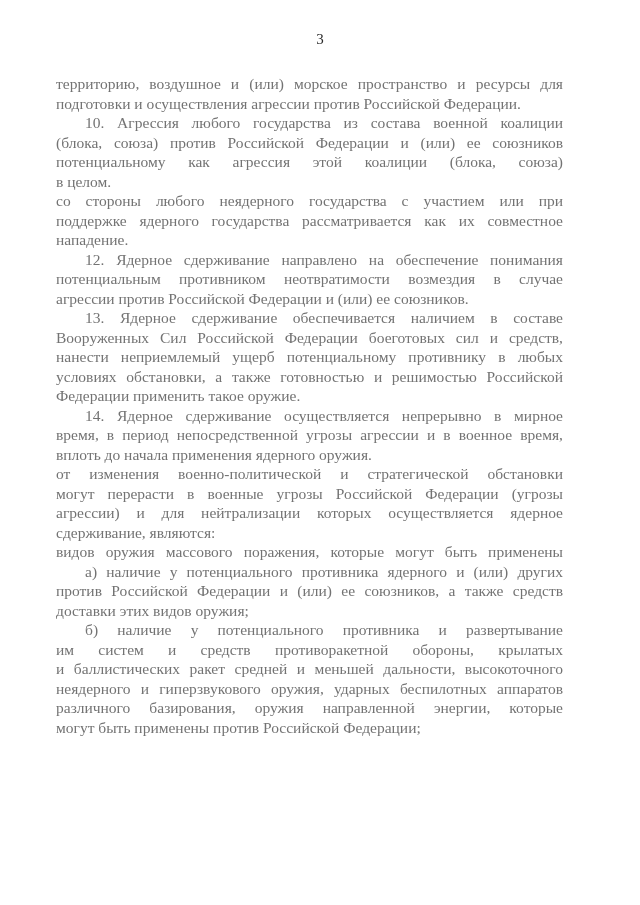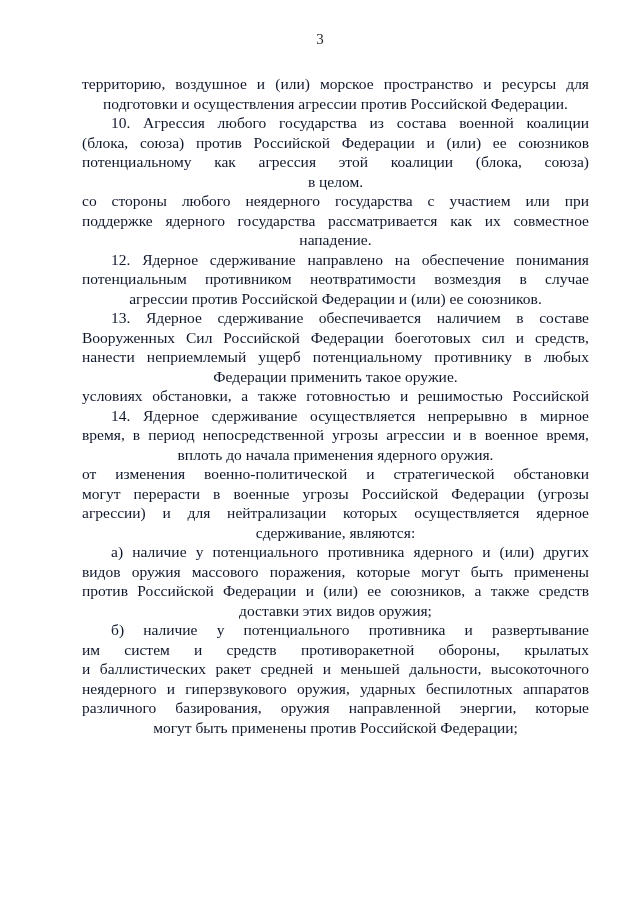--- a/index.html
+++ b/index.html
@@ -22,33 +22,33 @@
     left: 0;
     width: 640px;
     text-align: center;
     font-size: 15px;
     line-height: 19px;
     color: #2a2a2a;
   }
   .document-body {
     position: absolute;
     top: 74px;
-    left: 82px;
+    left: 56px;
     width: 507px;
     font-size: 15.5px;
     line-height: 19.5px;
-    color: #0f172a;
+    color: #737373;
   }
   .paragraph {
     margin: 0;
     padding: 0;
   }
   .line {
     white-space: normal;
-    text-align: center;
+    text-align: left;
   }
   .line.fill {
     text-align: justify;
     text-align-last: justify;
   }
   .line.indent {
     padding-left: 29px;
   }
 </style>
 </head>
@@ -74,37 +74,37 @@
       </div>
       <div class="paragraph">
         <div class="line fill indent">12. Ядерное сдерживание направлено на обеспечение понимания</div>
         <div class="line fill">потенциальным противником неотвратимости возмездия в случае</div>
         <div class="line">агрессии против Российской Федерации и (или) ее союзников.</div>
       </div>
       <div class="paragraph">
         <div class="line fill indent">13. Ядерное сдерживание обеспечивается наличием в составе</div>
         <div class="line fill">Вооруженных Сил Российской Федерации боеготовых сил и средств,</div>
         <div class="line fill">нанести неприемлемый ущерб потенциальному противнику в любых</div>
+        <div class="line fill">условиях обстановки, а также готовностью и решимостью Российской</div>
         <div class="line">Федерации применить такое оружие.</div>
-        <div class="line fill">условиях обстановки, а также готовностью и решимостью Российской</div>
       </div>
       <div class="paragraph">
         <div class="line fill indent">14. Ядерное сдерживание осуществляется непрерывно в мирное</div>
         <div class="line fill">время, в период непосредственной угрозы агрессии и в военное время,</div>
         <div class="line">вплоть до начала применения ядерного оружия.</div>
       </div>
       <div class="paragraph">
         <div class="line fill">от изменения военно-политической и стратегической обстановки</div>
         <div class="line fill">могут перерасти в военные угрозы Российской Федерации (угрозы</div>
         <div class="line fill">агрессии) и для нейтрализации которых осуществляется ядерное</div>
         <div class="line">сдерживание, являются:</div>
       </div>
       <div class="paragraph">
+        <div class="line fill">видов оружия массового поражения, которые могут быть применены</div>
         <div class="line fill indent">а) наличие у потенциального противника ядерного и (или) других</div>
-        <div class="line fill">видов оружия массового поражения, которые могут быть применены</div>
         <div class="line fill">против Российской Федерации и (или) ее союзников, а также средств</div>
         <div class="line">доставки этих видов оружия;</div>
       </div>
       <div class="paragraph">
         <div class="line fill indent">б) наличие у потенциального противника и развертывание</div>
         <div class="line fill">им систем и средств противоракетной обороны, крылатых</div>
         <div class="line fill">и баллистических ракет средней и меньшей дальности, высокоточного</div>
         <div class="line fill">неядерного и гиперзвукового оружия, ударных беспилотных аппаратов</div>
         <div class="line fill">различного базирования, оружия направленной энергии, которые</div>
         <div class="line">могут быть применены против Российской Федерации;</div>

